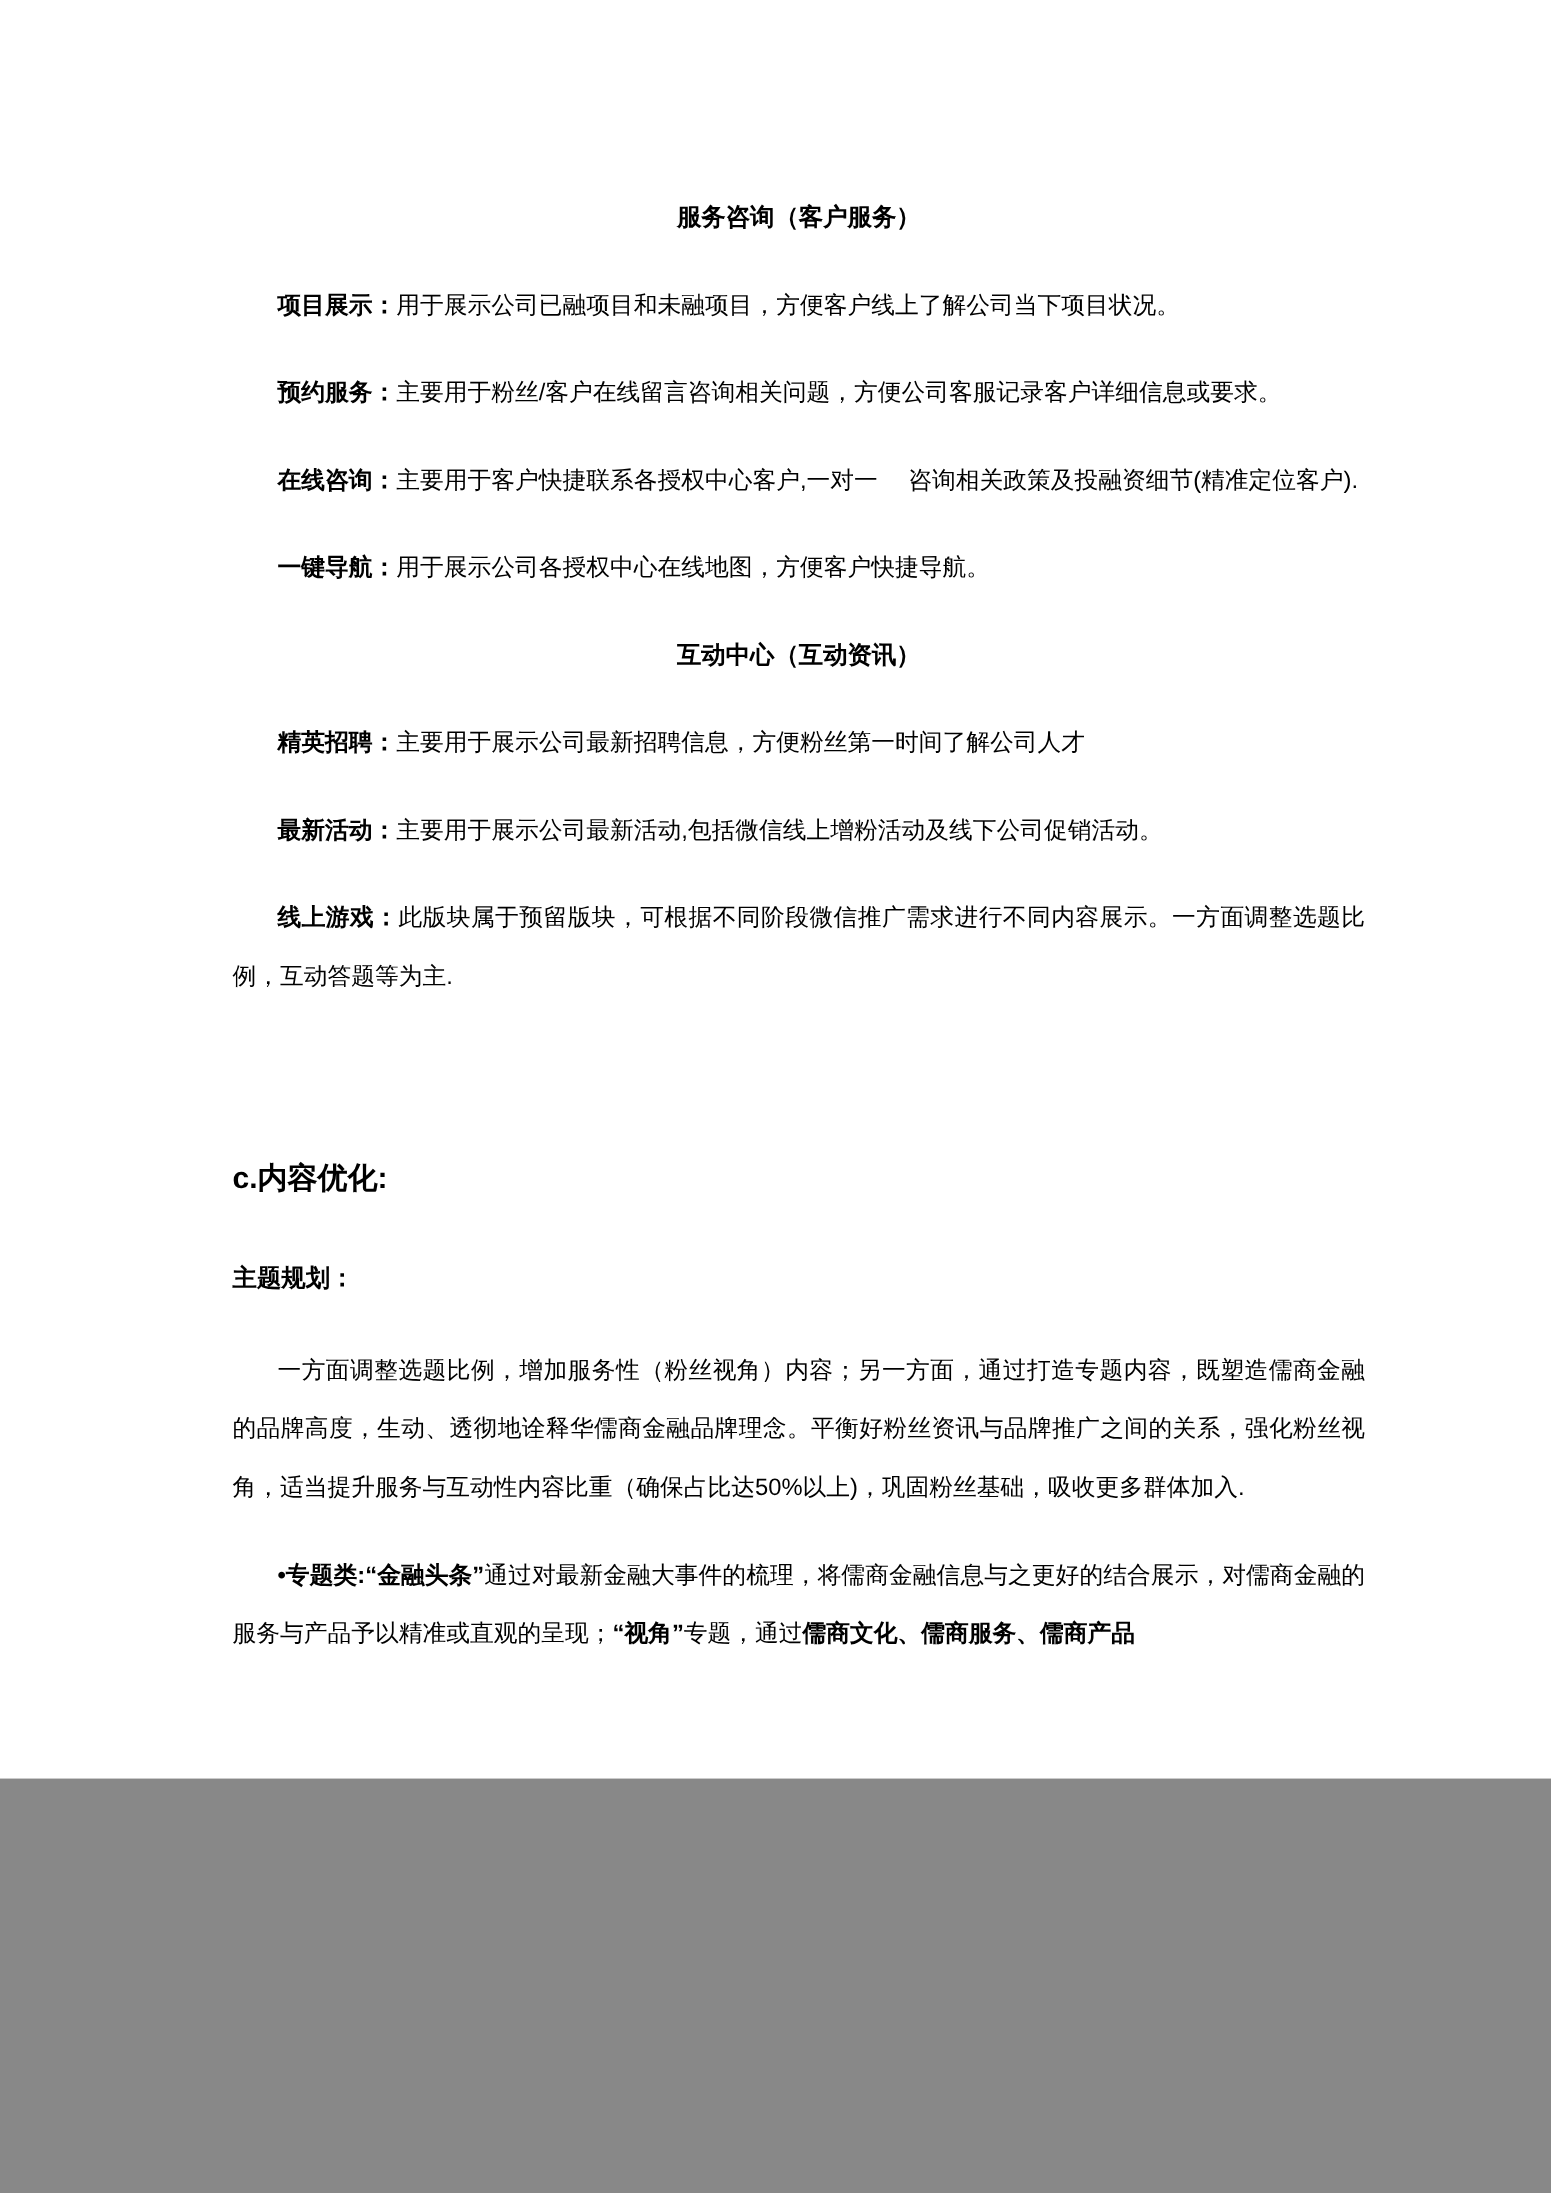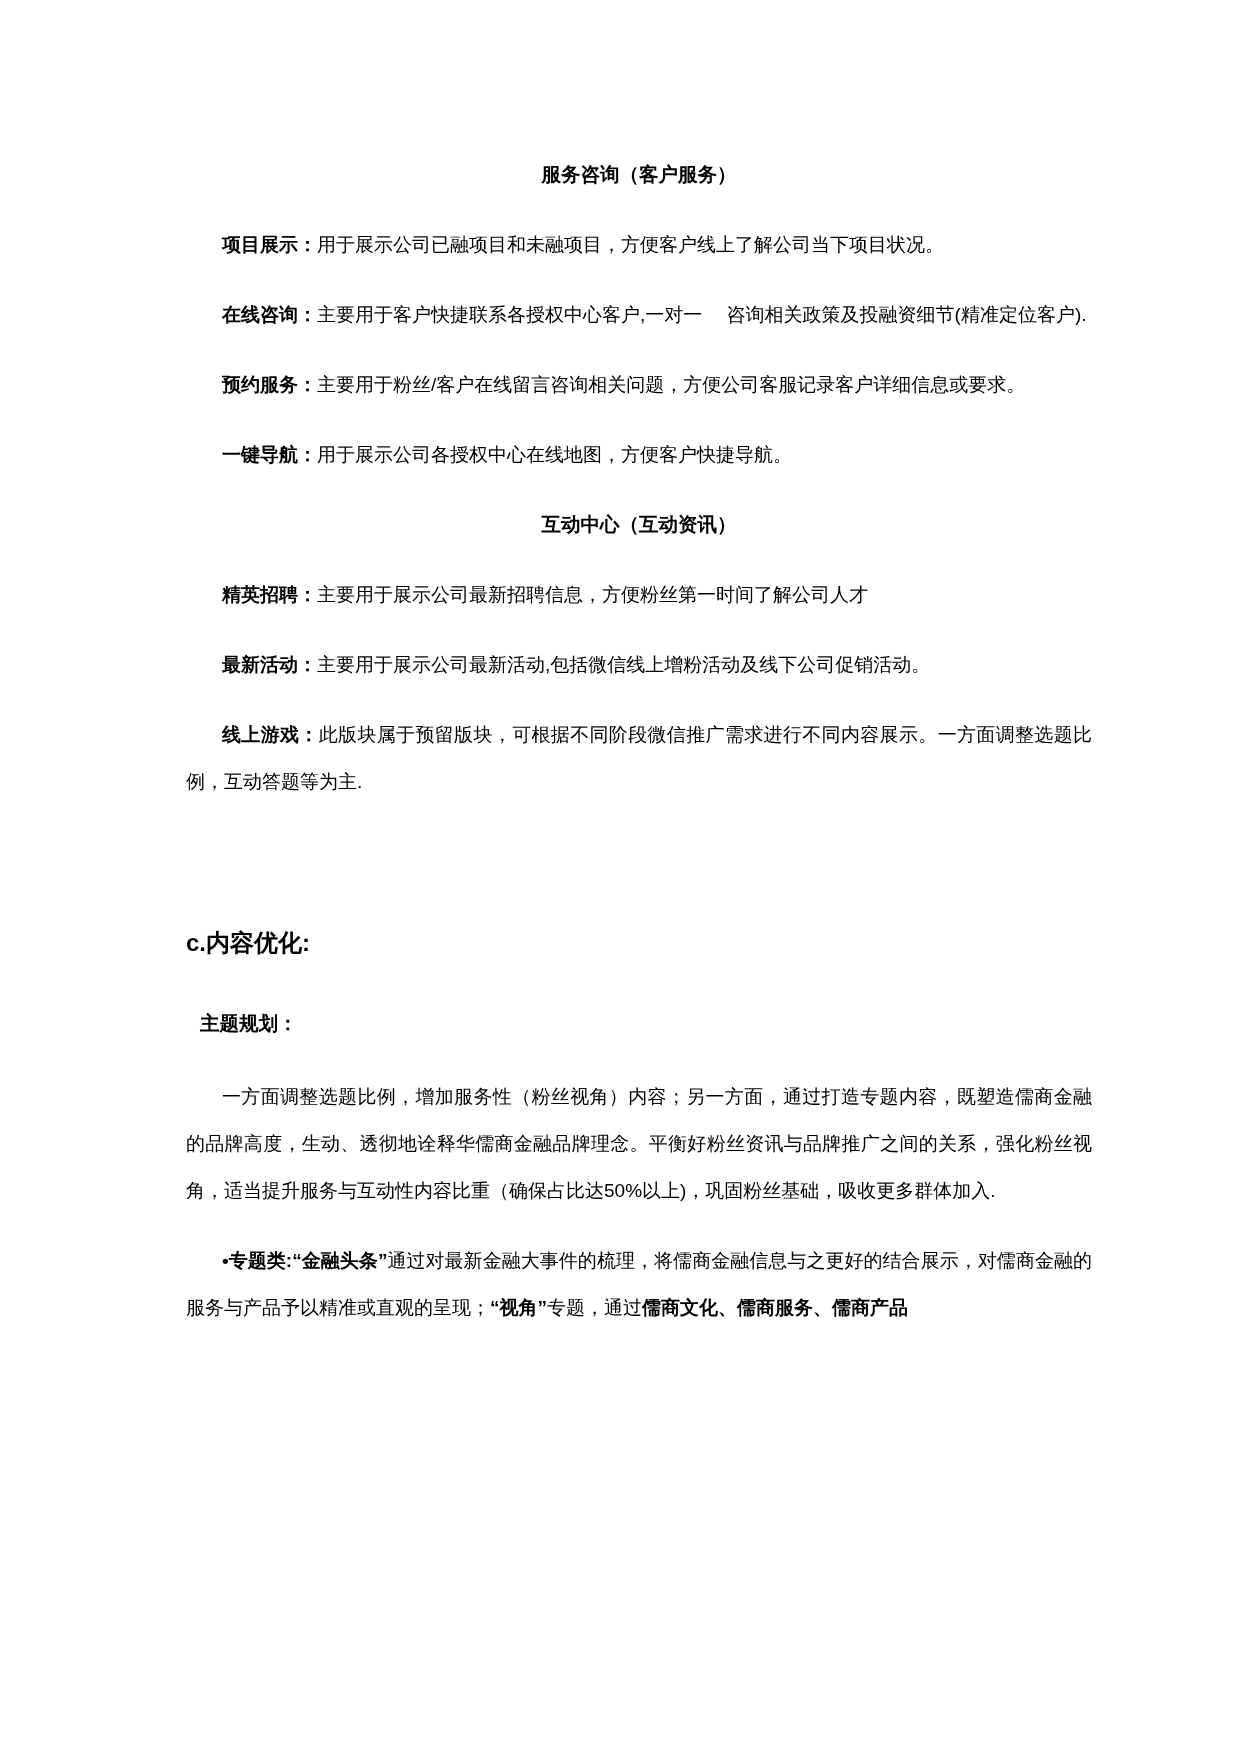--- a/index.html
+++ b/index.html
@@ -1,17 +1,17 @@
 <!DOCTYPE html>
 <html><head>
 <meta charset="utf-8">
 <style>
   html,body { margin:0; padding:0; background:#888; }
   .page {
-    width:1241px; height:1754px;
+    width:1241px; height:1423px;
     background:#ffffff;
     box-sizing:border-box;
     padding:151px 149px 0 186px;
     font-family:"Liberation Sans", sans-serif;
     color:#000000;
     overflow:hidden;
   }
   .para {
     font-size:19px;
     line-height:47px;
@@ -35,43 +35,43 @@
     font-weight:bold;
     line-height:47px;
     text-indent:0;
     margin:114px 0 23px 0;
   }
   .heading-sub {
     font-size:19.5px;
     font-weight:bold;
     line-height:47px;
     text-indent:0;
-    margin:34px 0 23px 14px;
+    margin:34px 0 23px 0;
   }
   .mt26 { margin-top:26px; }
   .mt27 { margin-top:27px; }
   .mt20 { margin-top:20px; }
 </style>
 </head>
 <body>
 
 <div class="page">
 
   <div class="heading-center">服务咨询（客户服务）</div>
 
   <div class="para">
     <span class="lead">项目展示：</span><span>用于展示公司已融项目和未融项目，方便客户线上了解公司当下项目状况。</span>
   </div>
 
   <div class="para">
-    <span class="lead">在线咨询：</span><span>主要用于客户快捷联系各授权中心客户,一对一　 咨询相关政策及投融资细节(精准定位客户).</span>
+    <span class="lead">预约服务：</span><span>主要用于粉丝/客户在线留言咨询相关问题，方便公司客服记录客户详细信息或要求。</span>
   </div>
 
   <div class="para">
-    <span class="lead">预约服务：</span><span>主要用于粉丝/客户在线留言咨询相关问题，方便公司客服记录客户详细信息或要求。</span>
+    <span class="lead">在线咨询：</span><span>主要用于客户快捷联系各授权中心客户,一对一　 咨询相关政策及投融资细节(精准定位客户).</span>
   </div>
 
   <div class="para">
     <span class="lead">一键导航：</span><span>用于展示公司各授权中心在线地图，方便客户快捷导航。</span>
   </div>
 
   <div class="heading-center">互动中心（互动资讯）</div>
 
 
   <div class="para">

